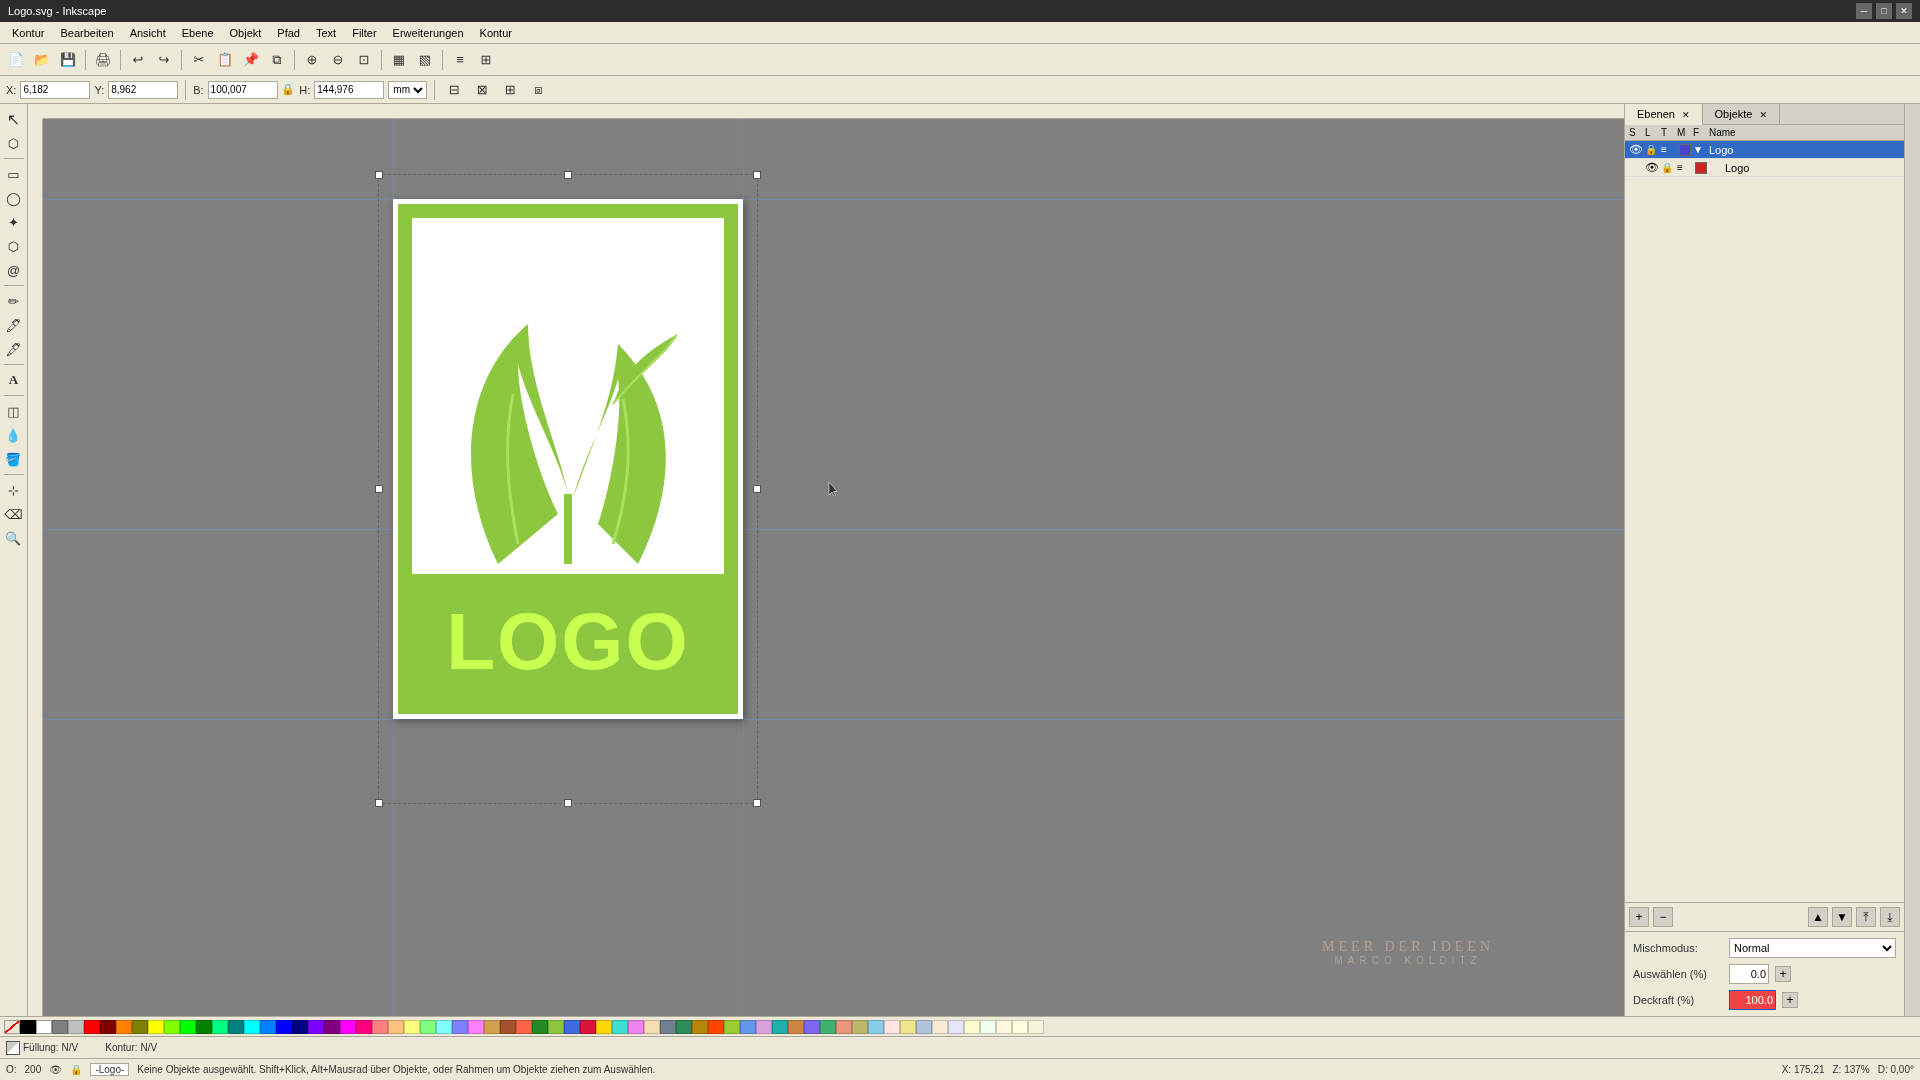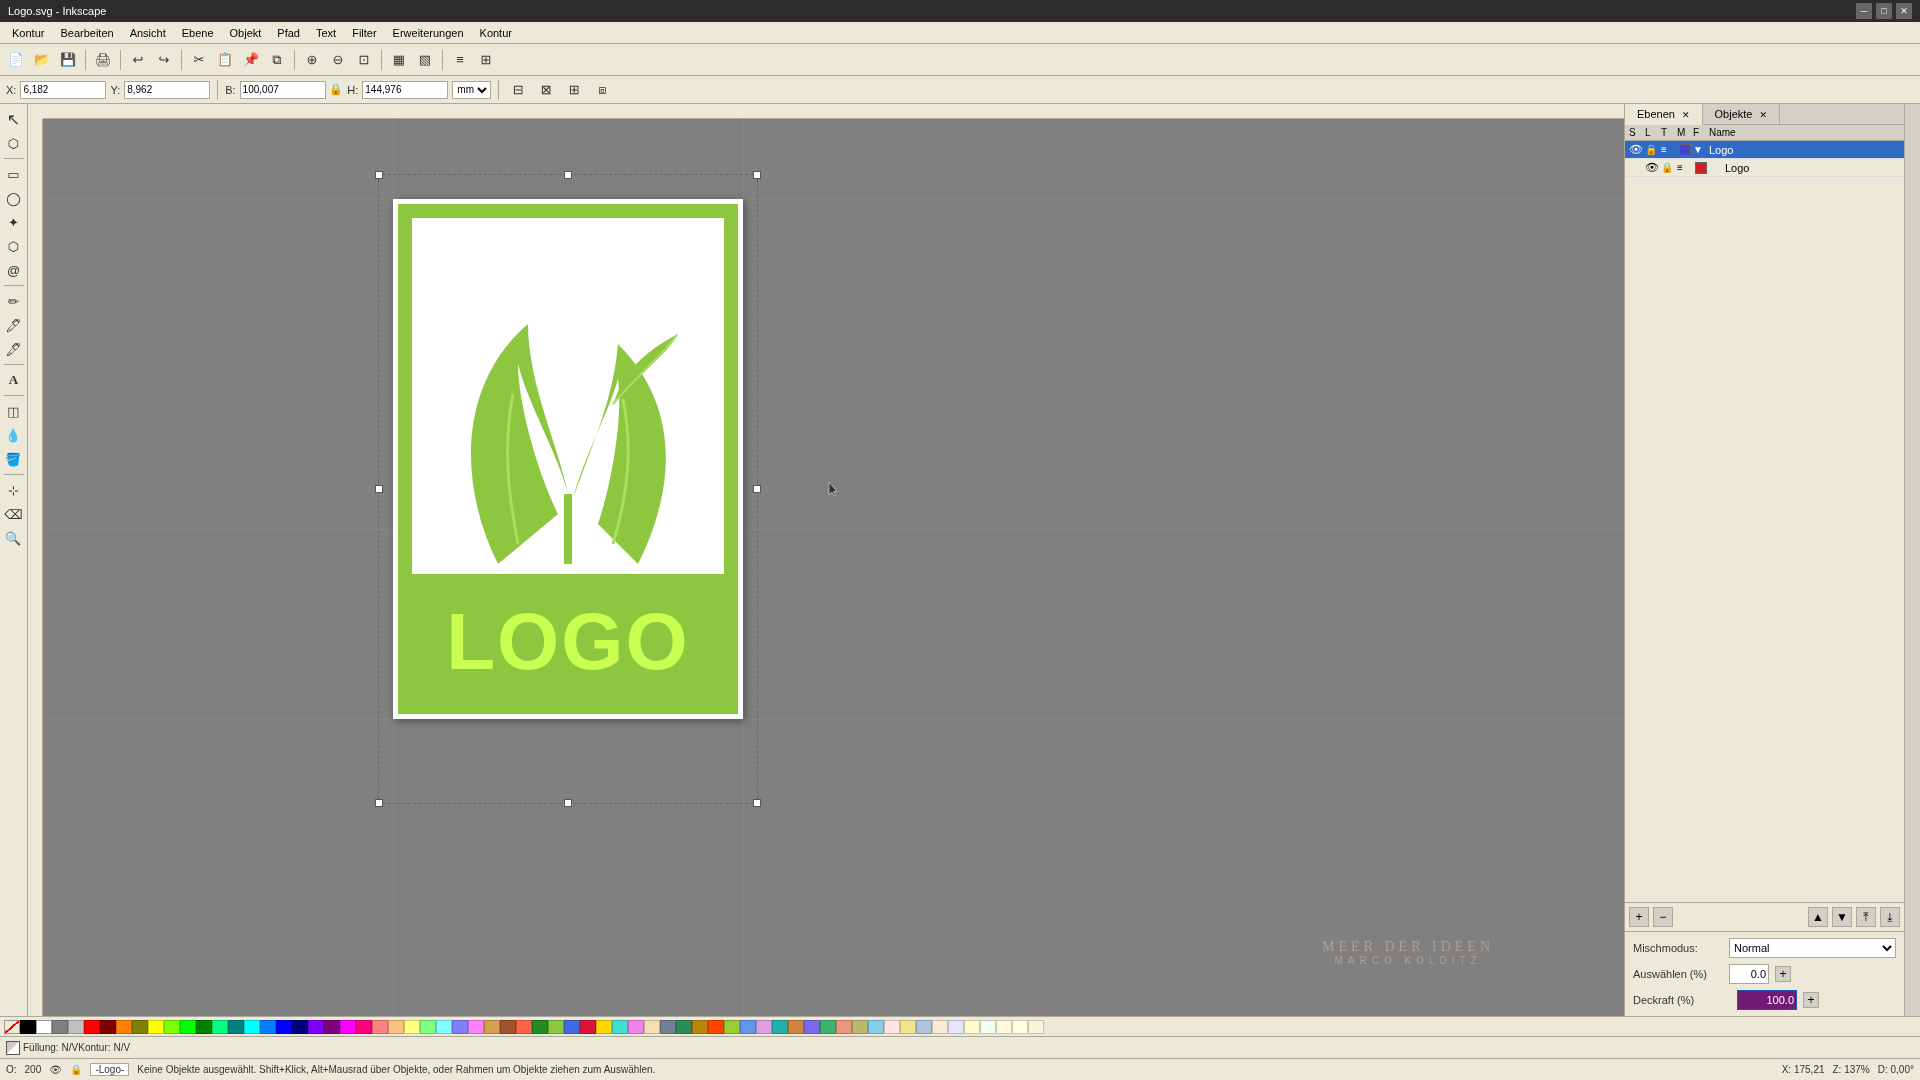--- a/index.html
+++ b/index.html
@@ -71,21 +71,21 @@
       display: flex;
       align-items: center;
       padding: 0 6px;
       border-bottom: 1px solid #aca899;
       flex-shrink: 0;
       gap: 4px;
       font-size: 11px;
       color: #333;
     }
     .ctrl-input {
-      width: 86px; height: 18px;
+      width: 70px; height: 18px;
       border: 1px solid #aca899;
       background: #fff;
       font-size: 10px;
       padding: 0 2px;
     }
     .ctrl-select {
       height: 18px; font-size: 10px; border: 1px solid #aca899; background: #fff;
     }
 
     
@@ -344,29 +344,28 @@
     .blend-number {
       width: 40px;
       height: 20px;
       border: 1px solid #aca899;
       background: #fff;
       font-size: 11px;
       text-align: right;
       padding-right: 2px;
     }
     .blend-number-blue {
-      background: #701a75;
+      background: #ef4444;
       color: #fff;
-      width: 60px;
+      width: 47px;
       height: 20px;
       border: 1px solid #2255bb;
       font-size: 11px;
       text-align: right;
       padding-right: 2px;
-      margin-left: 8px;
     }
     .add-btn {
       width: 16px; height: 16px;
       background: #d4d0c8;
       border: 1px solid #aca899;
       font-size: 12px;
       display: flex; align-items: center; justify-content: center;
       cursor: pointer;
     }
 
@@ -428,21 +427,21 @@
     
     #bottom-info {
       height: 22px;
       background: #ece9d8;
       border-top: 1px solid #aca899;
       display: flex;
       padding: 0 6px;
       font-size: 10px;
       color: #333;
       flex-shrink: 0;
-      gap: 0;
+      gap: 27px;
     }
     .fill-indicator {
       display: flex; align-items: center; gap: 3px;
     }
     .fill-swatch {
       width: 14px; height: 14px;
       border: 1px solid #555;
     }
 
     

